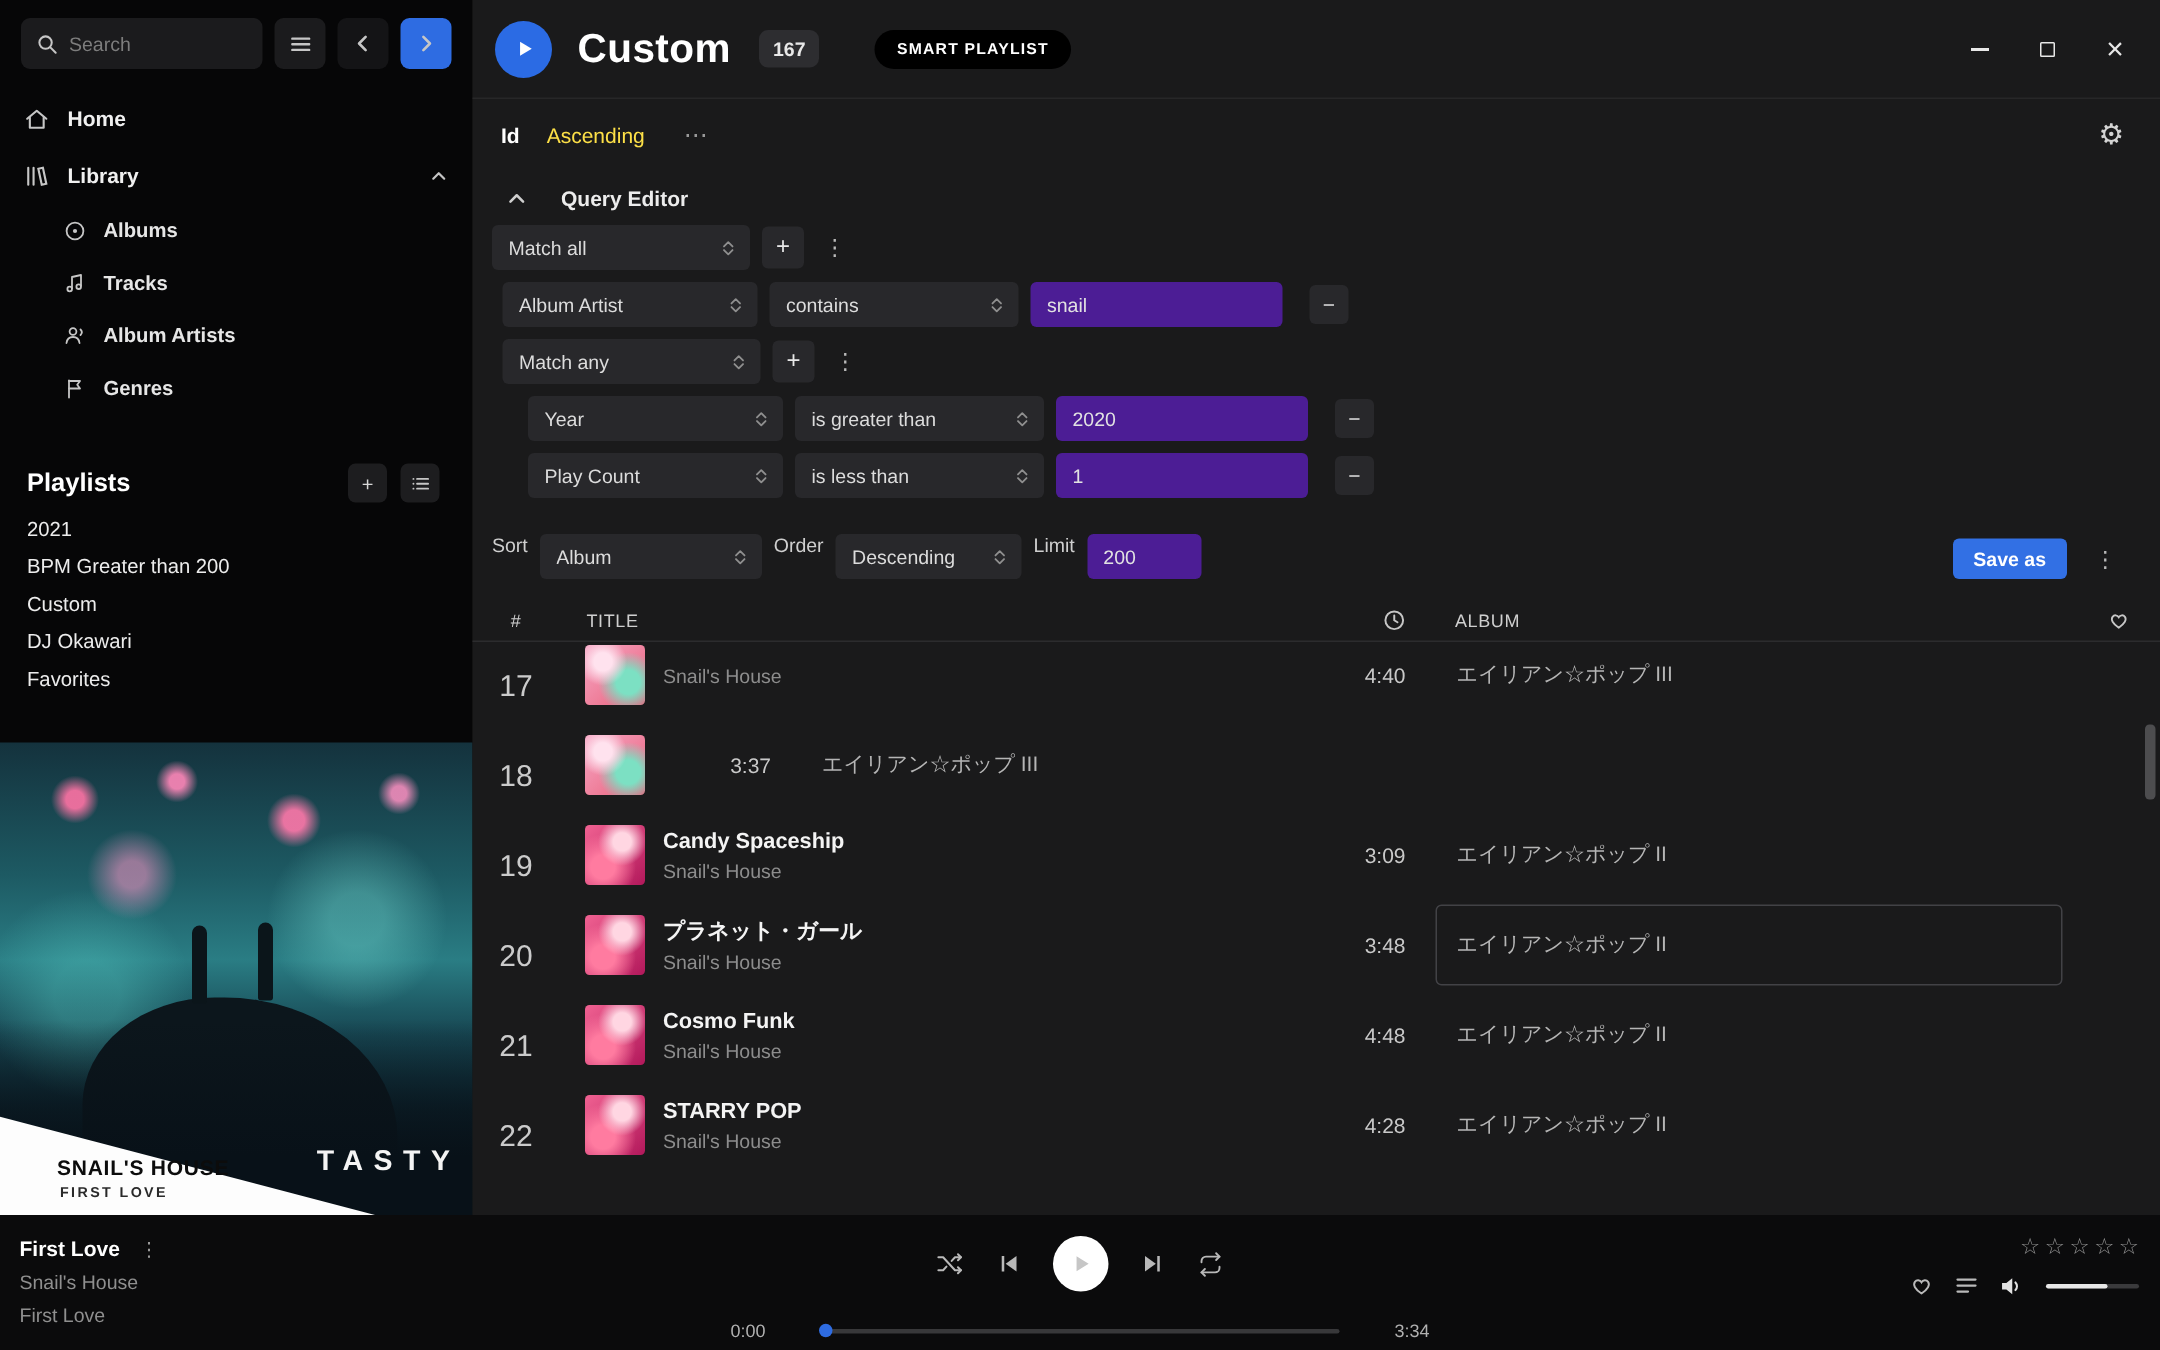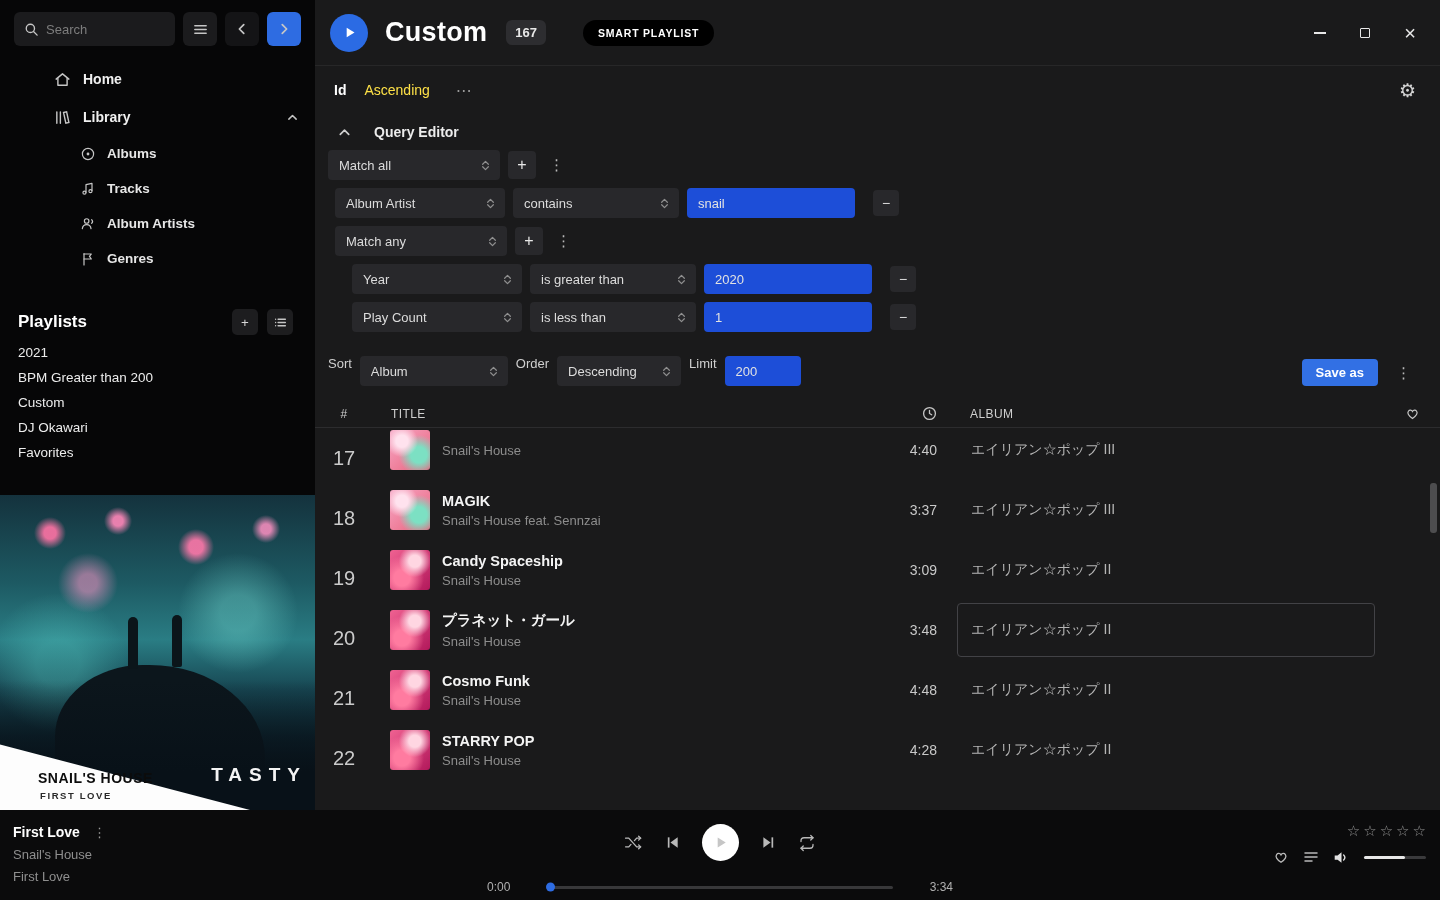--- a/index.html
+++ b/index.html
@@ -14,21 +14,21 @@
   .searchbox { width:162px; height:34px; background:#1b1b1d; border-radius:6px;
     display:flex; align-items:center; padding:0 10px; gap:7px; color:#8a8a8a; }
   .searchbox input { background:transparent; border:none; outline:none; color:#ddd;
     font-size:13px; width:100%; font-family:inherit; }
   .searchbox input::placeholder { color:#7d7d7d; }
   .sq-btn { width:34px; height:34px; border-radius:6px; border:none; display:flex;
     align-items:center; justify-content:center; color:#cfcfcf; background:#1b1b1d; cursor:pointer; }
   .sq-btn.back { background:#141416; }
   .sq-btn.fwd { background:#2e6ce2; color:#fff; }
 
-  .nav { padding-top:6px;padding-left:38px; }
+  .nav { padding-top:6px; }
   .nav-item { display:flex; align-items:center; gap:12px; height:38px; padding:0 16px;
     font-size:14px; font-weight:700; color:#f0f0f0; cursor:pointer; }
   .nav-item .chev { margin-left:auto; color:#c4c4c4; display:flex; }
   .sub-item { display:flex; align-items:center; gap:11px; height:35px; padding:0 16px 0 42px;
     font-size:13.5px; font-weight:700; color:#e6e6e6; cursor:pointer; }
   .icon { color:#c6c6c6; display:inline-flex; flex:none; }
 
   .playlists { margin-top:28px; }
   .pl-head { display:flex; align-items:center; height:36px; padding:0 22px 0 18px; }
   .pl-title { font-size:17px; font-weight:800; }
@@ -91,21 +91,21 @@
 
   .qe { flex:none; padding-left:13px; }
   .qe-head { display:flex; align-items:center; gap:22px; height:36px; padding-left:9px; }
   .qe-collapse { color:#cfcfcf; display:flex; cursor:pointer; }
   .qe-title { font-size:14px; font-weight:700; color:#ececec; }
   .qe-row { display:flex; align-items:center; gap:8px; height:30px; margin-bottom:8px; }
   .select { height:30px; background:#28282b; border-radius:4px; display:flex; align-items:center;
     padding:0 8px 0 11px; font-size:13px; color:#dcdcdc; cursor:pointer; }
   .select .lbl { flex:1; overflow:hidden; white-space:nowrap; }
   .select .updown { margin-left:8px; color:#8f8f8f; display:flex; }
-  .tinput { height:30px; background:#1d4ed8; border-radius:4px; border:none; outline:none;
+  .tinput { height:30px; background:#4c1d95; border-radius:4px; border:none; outline:none;
     padding:0 11px; font-size:13px; color:#e2e2e2; font-family:inherit; }
   .iconbtn { height:28px; width:28px; background:#28282b; border:none; border-radius:4px;
     color:#e8e8e8; font-size:16px; display:flex; align-items:center; justify-content:center; cursor:pointer; }
   .kebab { color:#b9b9b9; font-size:15px; padding:0 5px; cursor:pointer; }
   .minusbtn { width:26px; height:26px; background:#28282b; border:none; border-radius:4px;
     color:#ddd; font-size:14px; display:flex; align-items:center; justify-content:center;
     cursor:pointer; margin-left:10px; }
   .w-group { width:172px; }
   .w-field { width:170px; }
   .w-op { width:166px; }
@@ -531,24 +531,20 @@
                 <div class="abox">
                   <span>エイリアン☆ポップ III</span>
                 </div>
               </div>
             <span class="c-fav"></span>
           </div>
 
           <div class="tl-row">
             <span class="c-num">18</span>
             <div class="c-art art-a"></div>
-            <div class="c-main">
-              <div class="c-title">MAGIK</div>
-              <div class="c-artist">Snail's House feat. Sennzai</div>
-            </div>
             <span class="c-time">3:37</span>
             <div class="c-album">
                 <div class="abox">
                   <span>エイリアン☆ポップ III</span>
                 </div>
               </div>
             <span class="c-fav"></span>
           </div>
 
           <div class="tl-row">

